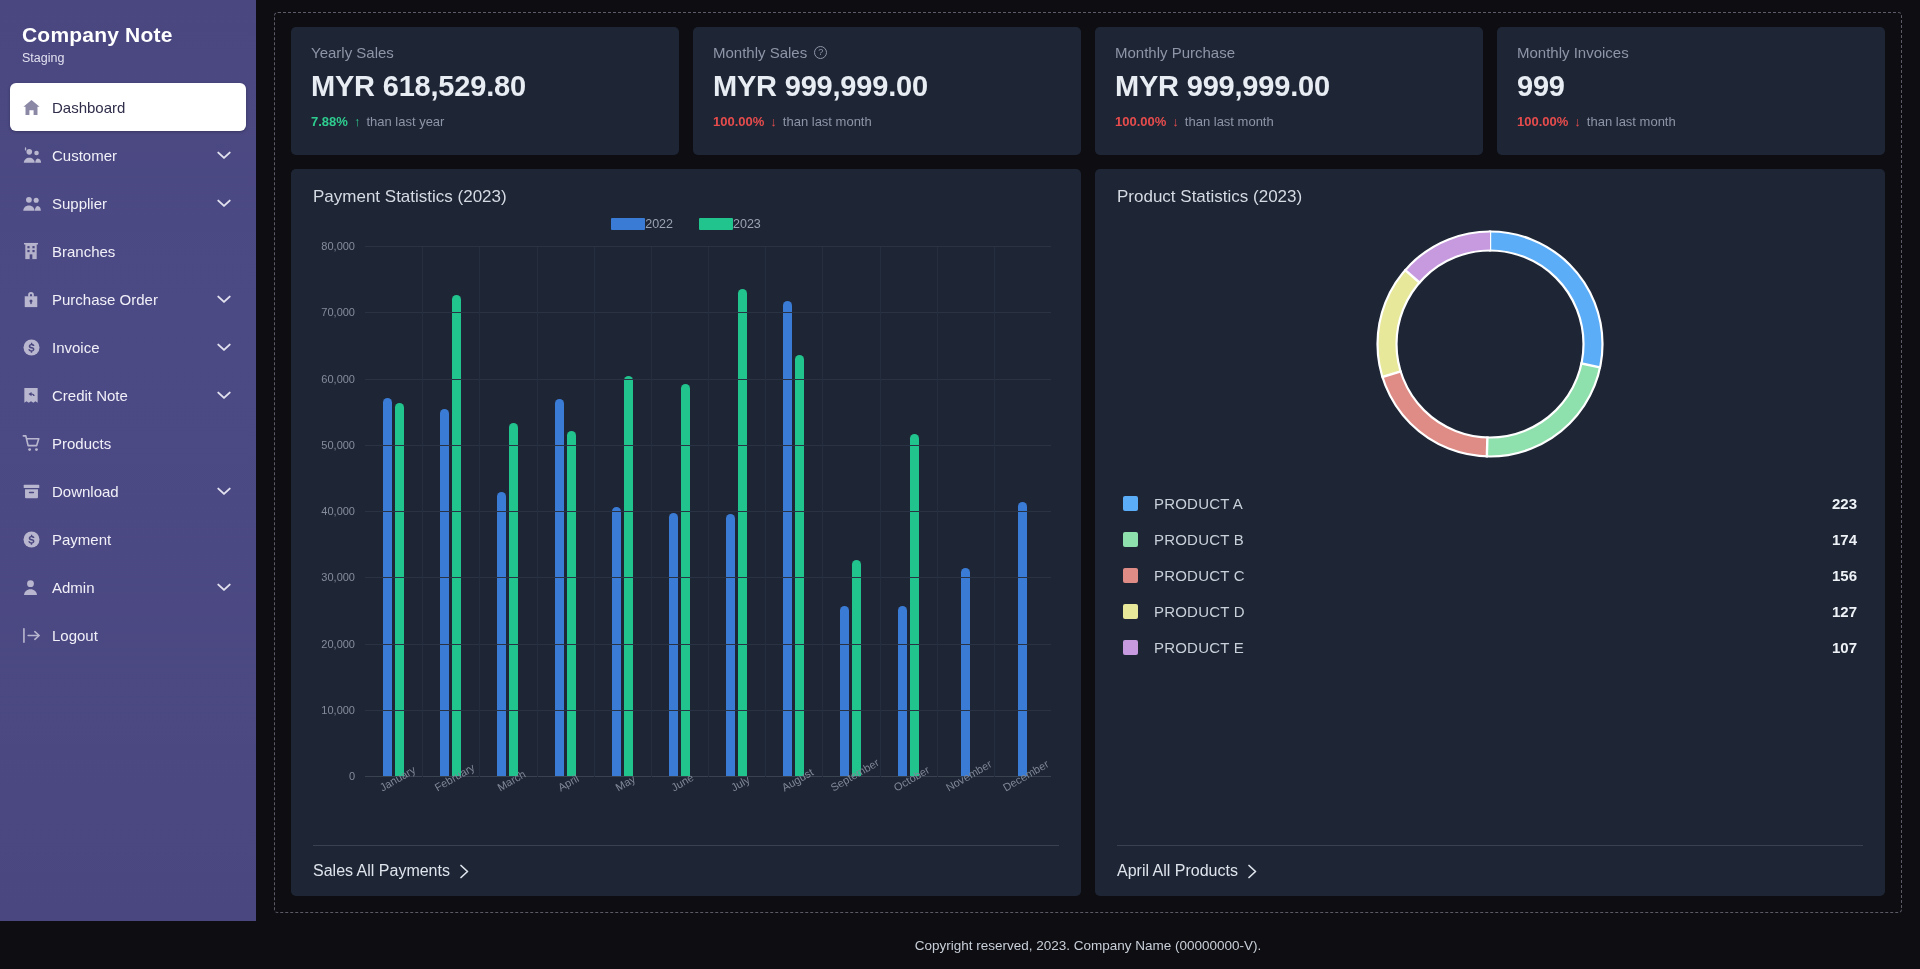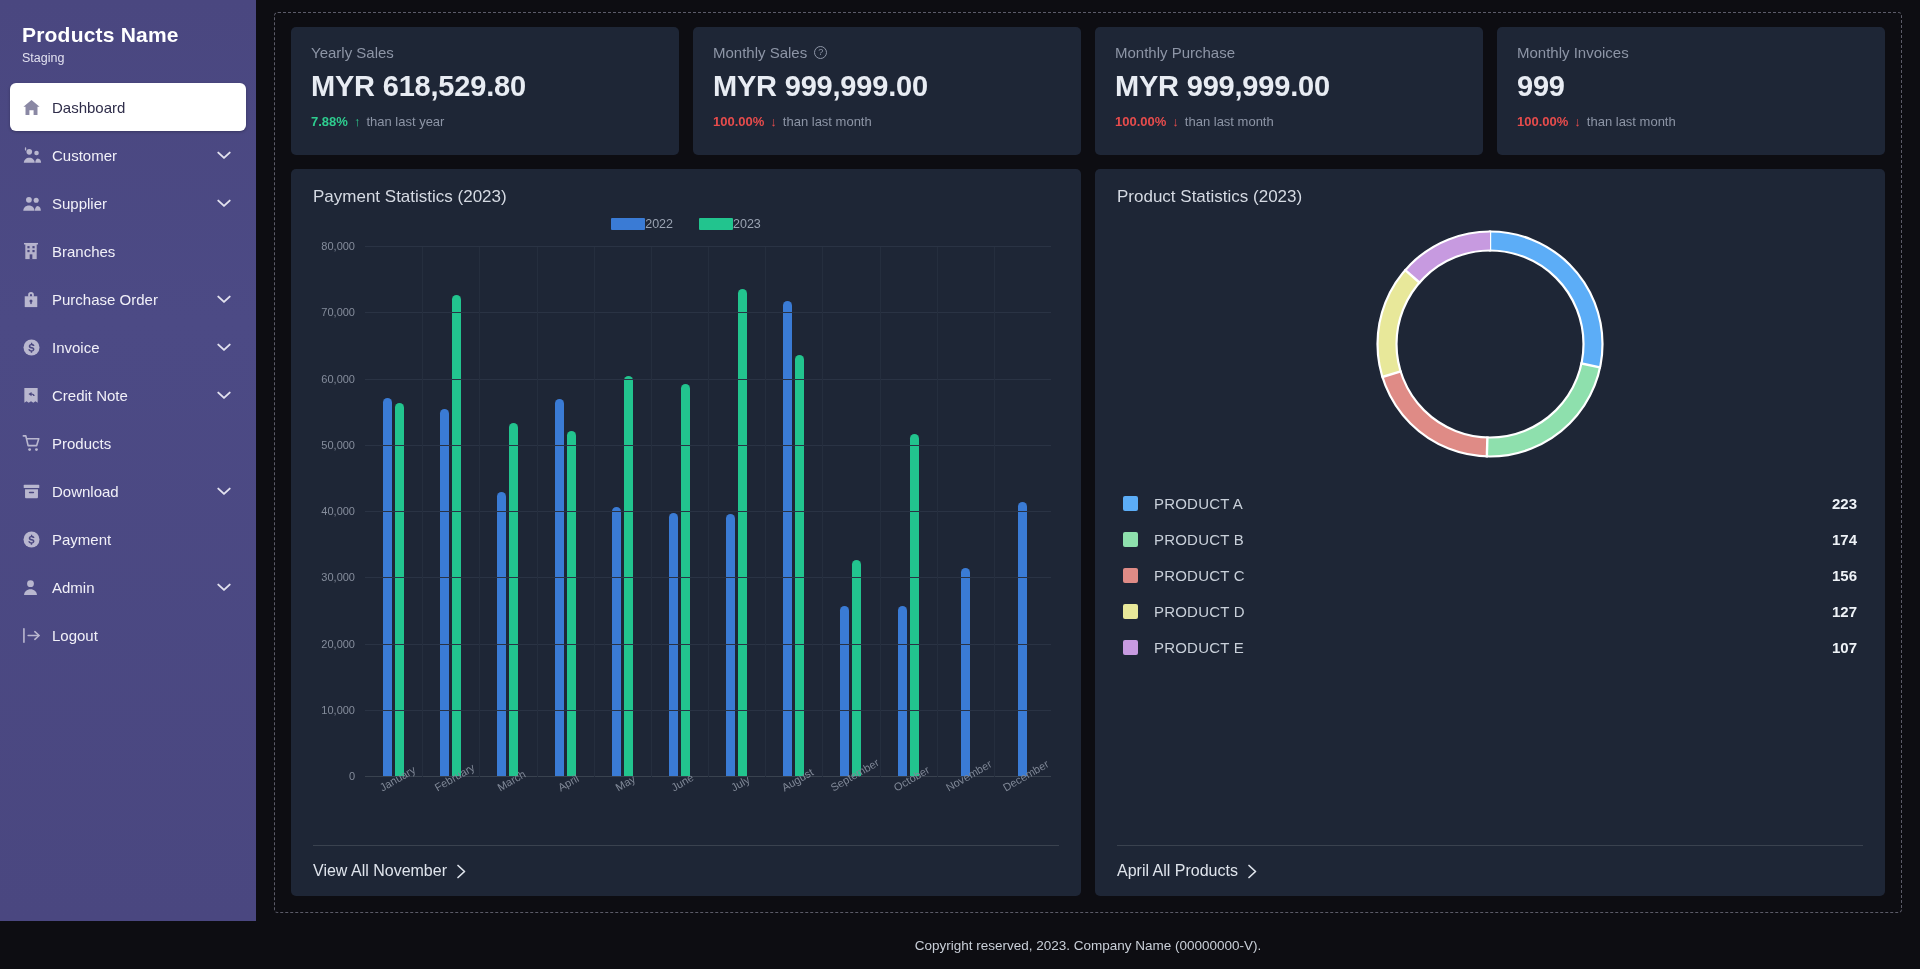--- a/index.html
+++ b/index.html
@@ -153,21 +153,21 @@
     color: #c9cfd8; font-size: 13.5px; background: #0d0d12;
   }
 </style>
 </head>
 <body>
 
 <div class="app">
 
   <aside class="sidebar">
     <div class="brand">
-      <div class="brand-title">Products Name</div>
+      <div class="brand-title">Company Note</div>
       <div class="brand-sub">Staging</div>
     </div>
     <nav class="nav" id="nav">
         <div class="nav-item active">
           <span class="ico">
             <svg width="19" height="19" viewBox="0 0 20 20" fill="currentColor">
               <path d="M10 2 1.5 9.2h2.2V18h4.1v-5.2h4.4V18h4.1V9.2h2.2z"></path>
             </svg>
           </span>
           <span class="lbl">Dashboard</span>
@@ -514,21 +514,21 @@
                     <span>November</span>
                   </div>
                   <div class="xl">
                     <span>December</span>
                   </div>
                 </div>
             </div>
           </div>
           <div class="panel-foot">
             <span class="view-all">
-              <span>View All November</span>
+              <span>Sales All Payments</span>
               <span class="chev-r">
                 <svg width="11" height="15" viewBox="0 0 11 15">
                     <path d="M2 1.5 L8.5 7.5 L2 13.5" fill="none" stroke="currentColor" stroke-width="1.7" stroke-linecap="round" stroke-linejoin="round"></path>
                   </svg>
               </span>
             </span>
           </div>
         </div>
 
         <div class="panel">

